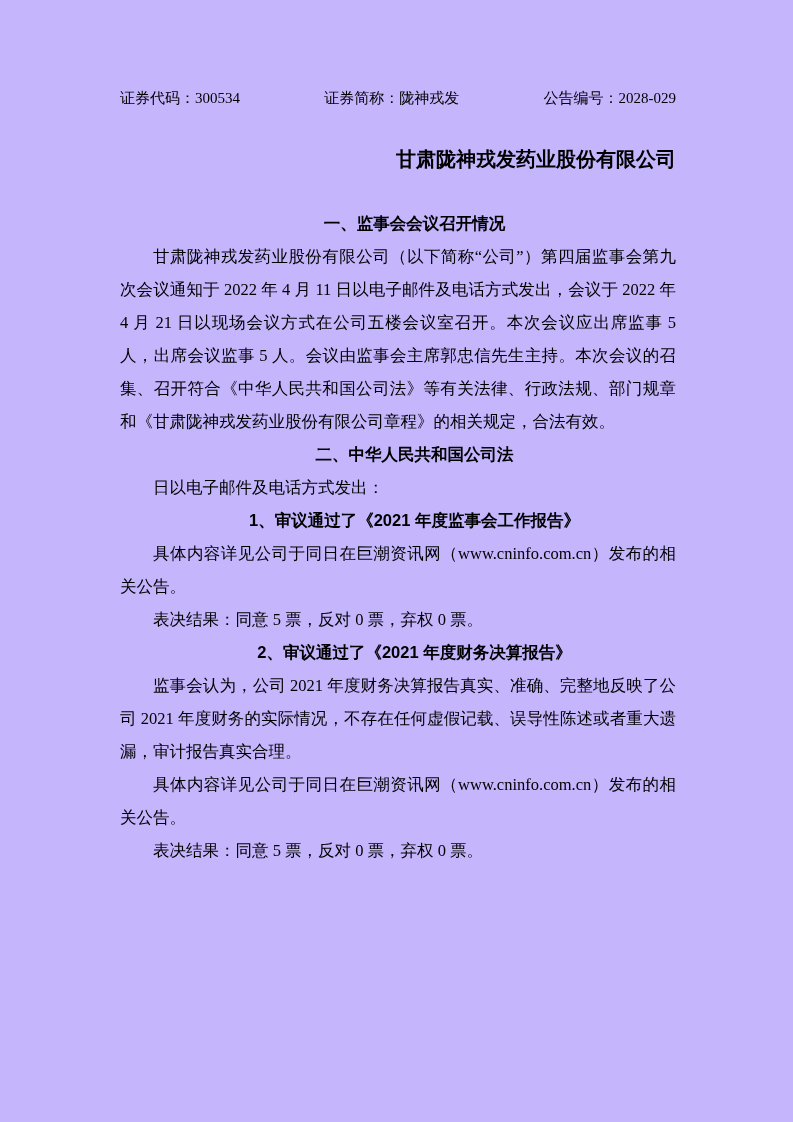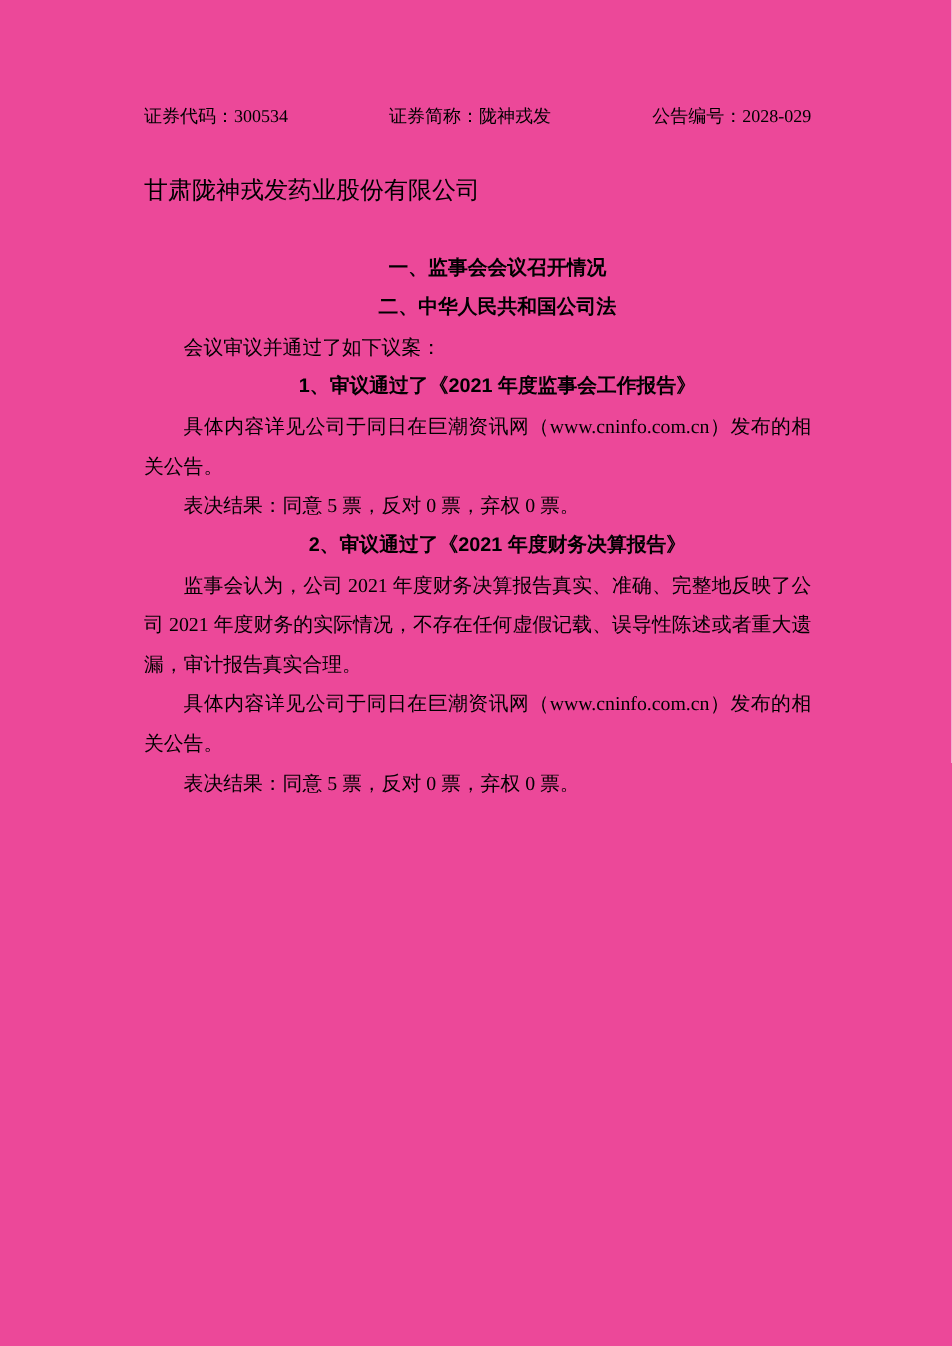--- a/index.html
+++ b/index.html
@@ -4,21 +4,21 @@
 <style>
   html, body {
     margin: 0;
     padding: 0;
     background: #ffffff;
   }
   .page {
     position: relative;
     width: 793px;
     height: 1122px;
-    background: #ec4899;
+    background: #c4b5fd;
     overflow: hidden;
     font-family: "Liberation Serif", "DejaVu Serif", serif;
     color: #000000;
     box-sizing: border-box;
   }
   .content-col {
     margin-left: 120px;
     width: 556px;
   }
   
@@ -27,23 +27,23 @@
     display: flex;
     justify-content: space-between;
     align-items: baseline;
     font-size: 15px;
     line-height: 20px;
     white-space: nowrap;
   }
   
   .title-block {
     margin-top: 30px;
-    text-align: left;
+    text-align: right;
     font-family: "Liberation Sans", "DejaVu Sans", sans-serif;
-    font-weight: 400;
+    font-weight: 700;
     font-size: 20px;
   }
   .title-block .title-line {
     line-height: 43px;
   }
   
   .disclaimer-box {
     margin-top: 43px;
     border: 2px solid #000000;
     box-sizing: border-box;
@@ -84,22 +84,23 @@
       <span>公告编号：2028-029</span>
     </div>
 
     <div class="title-block">
       <div class="title-line">甘肃陇神戎发药业股份有限公司</div>
     </div>
 
 
     <div class="content">
       <p class="para heading">一、监事会会议召开情况</p>
+      <p class="para">甘肃陇神戎发药业股份有限公司（以下简称“公司”）第四届监事会第九次会议通知于 2022 年 4 月 11 日以电子邮件及电话方式发出，会议于 2022 年 4 月 21 日以现场会议方式在公司五楼会议室召开。本次会议应出席监事 5 人，出席会议监事 5 人。会议由监事会主席郭忠信先生主持。本次会议的召集、召开符合《中华人民共和国公司法》等有关法律、行政法规、部门规章和《甘肃陇神戎发药业股份有限公司章程》的相关规定，合法有效。</p>
       <p class="para heading">二、中华人民共和国公司法</p>
-      <p class="para">会议审议并通过了如下议案：</p>
+      <p class="para">日以电子邮件及电话方式发出：</p>
       <p class="para heading">1、审议通过了《2021 年度监事会工作报告》</p>
       <p class="para">具体内容详见公司于同日在巨潮资讯网（www.cninfo.com.cn）发布的相关公告。</p>
       <p class="para">表决结果：同意 5 票，反对 0 票，弃权 0 票。</p>
       <p class="para heading">2、审议通过了《2021 年度财务决算报告》</p>
       <p class="para">监事会认为，公司 2021 年度财务决算报告真实、准确、完整地反映了公司 2021 年度财务的实际情况，不存在任何虚假记载、误导性陈述或者重大遗漏，审计报告真实合理。</p>
       <p class="para">具体内容详见公司于同日在巨潮资讯网（www.cninfo.com.cn）发布的相关公告。</p>
       <p class="para">表决结果：同意 5 票，反对 0 票，弃权 0 票。</p>
     </div>
 
   </div>

